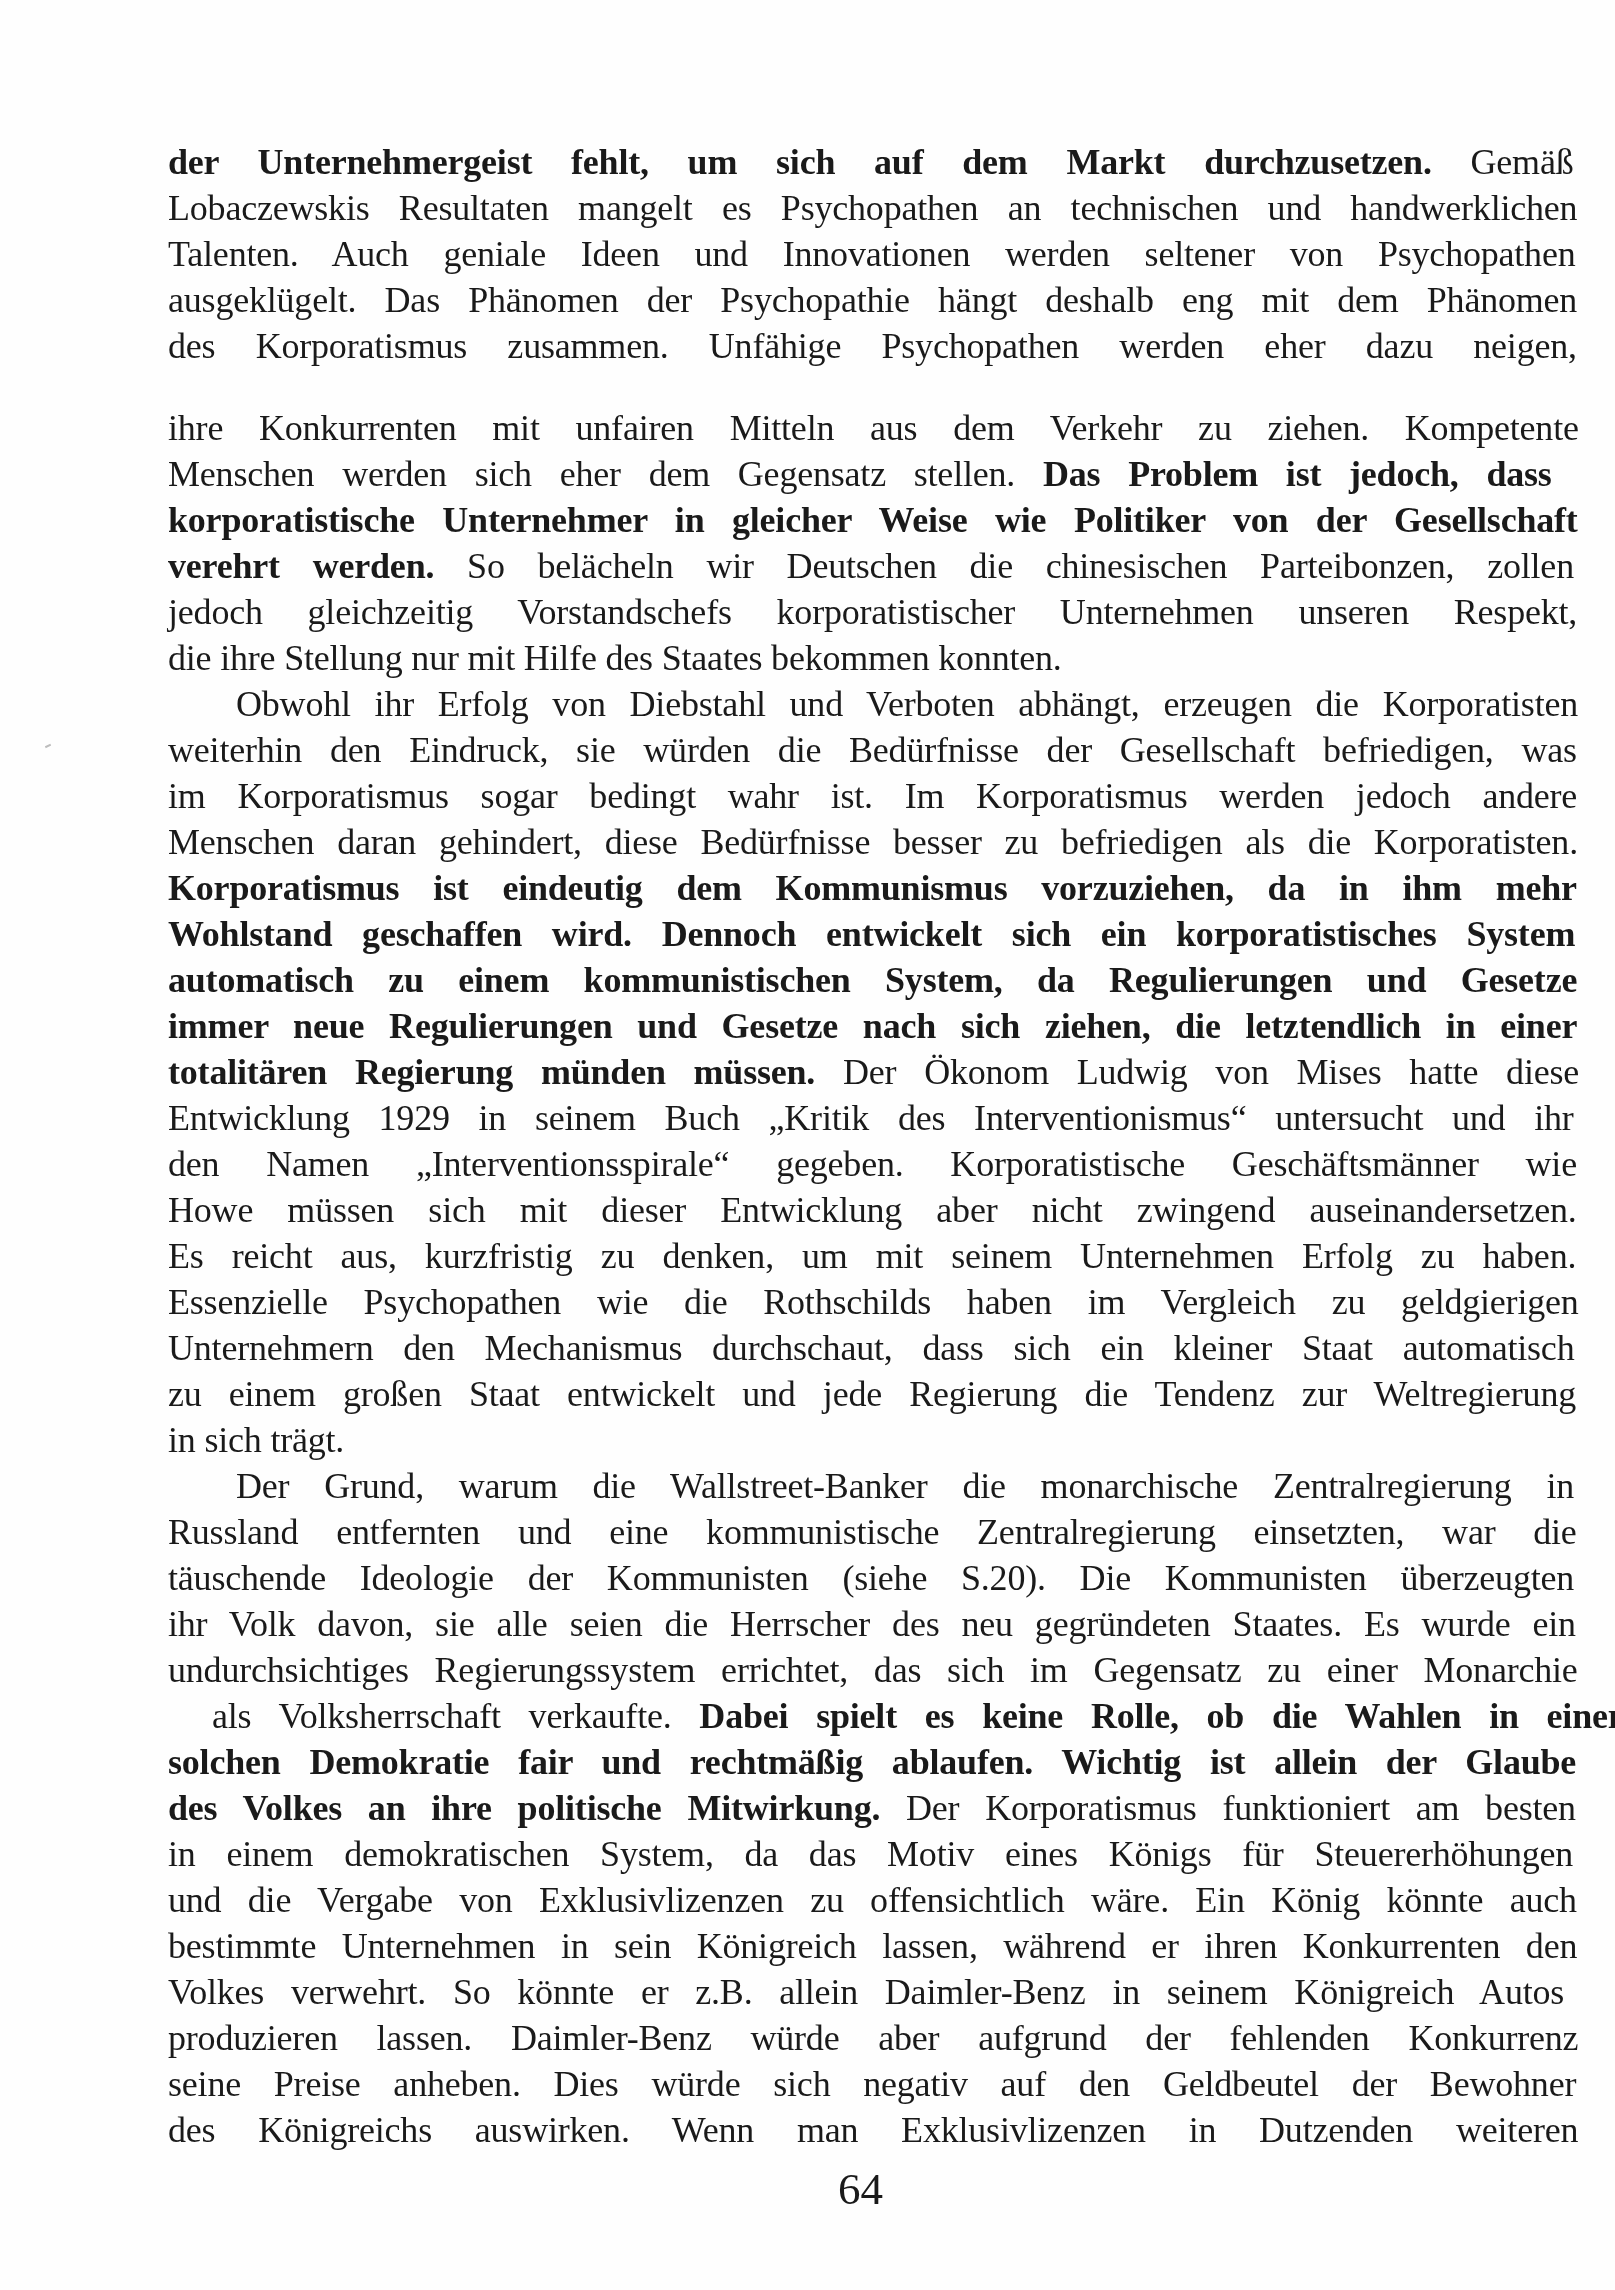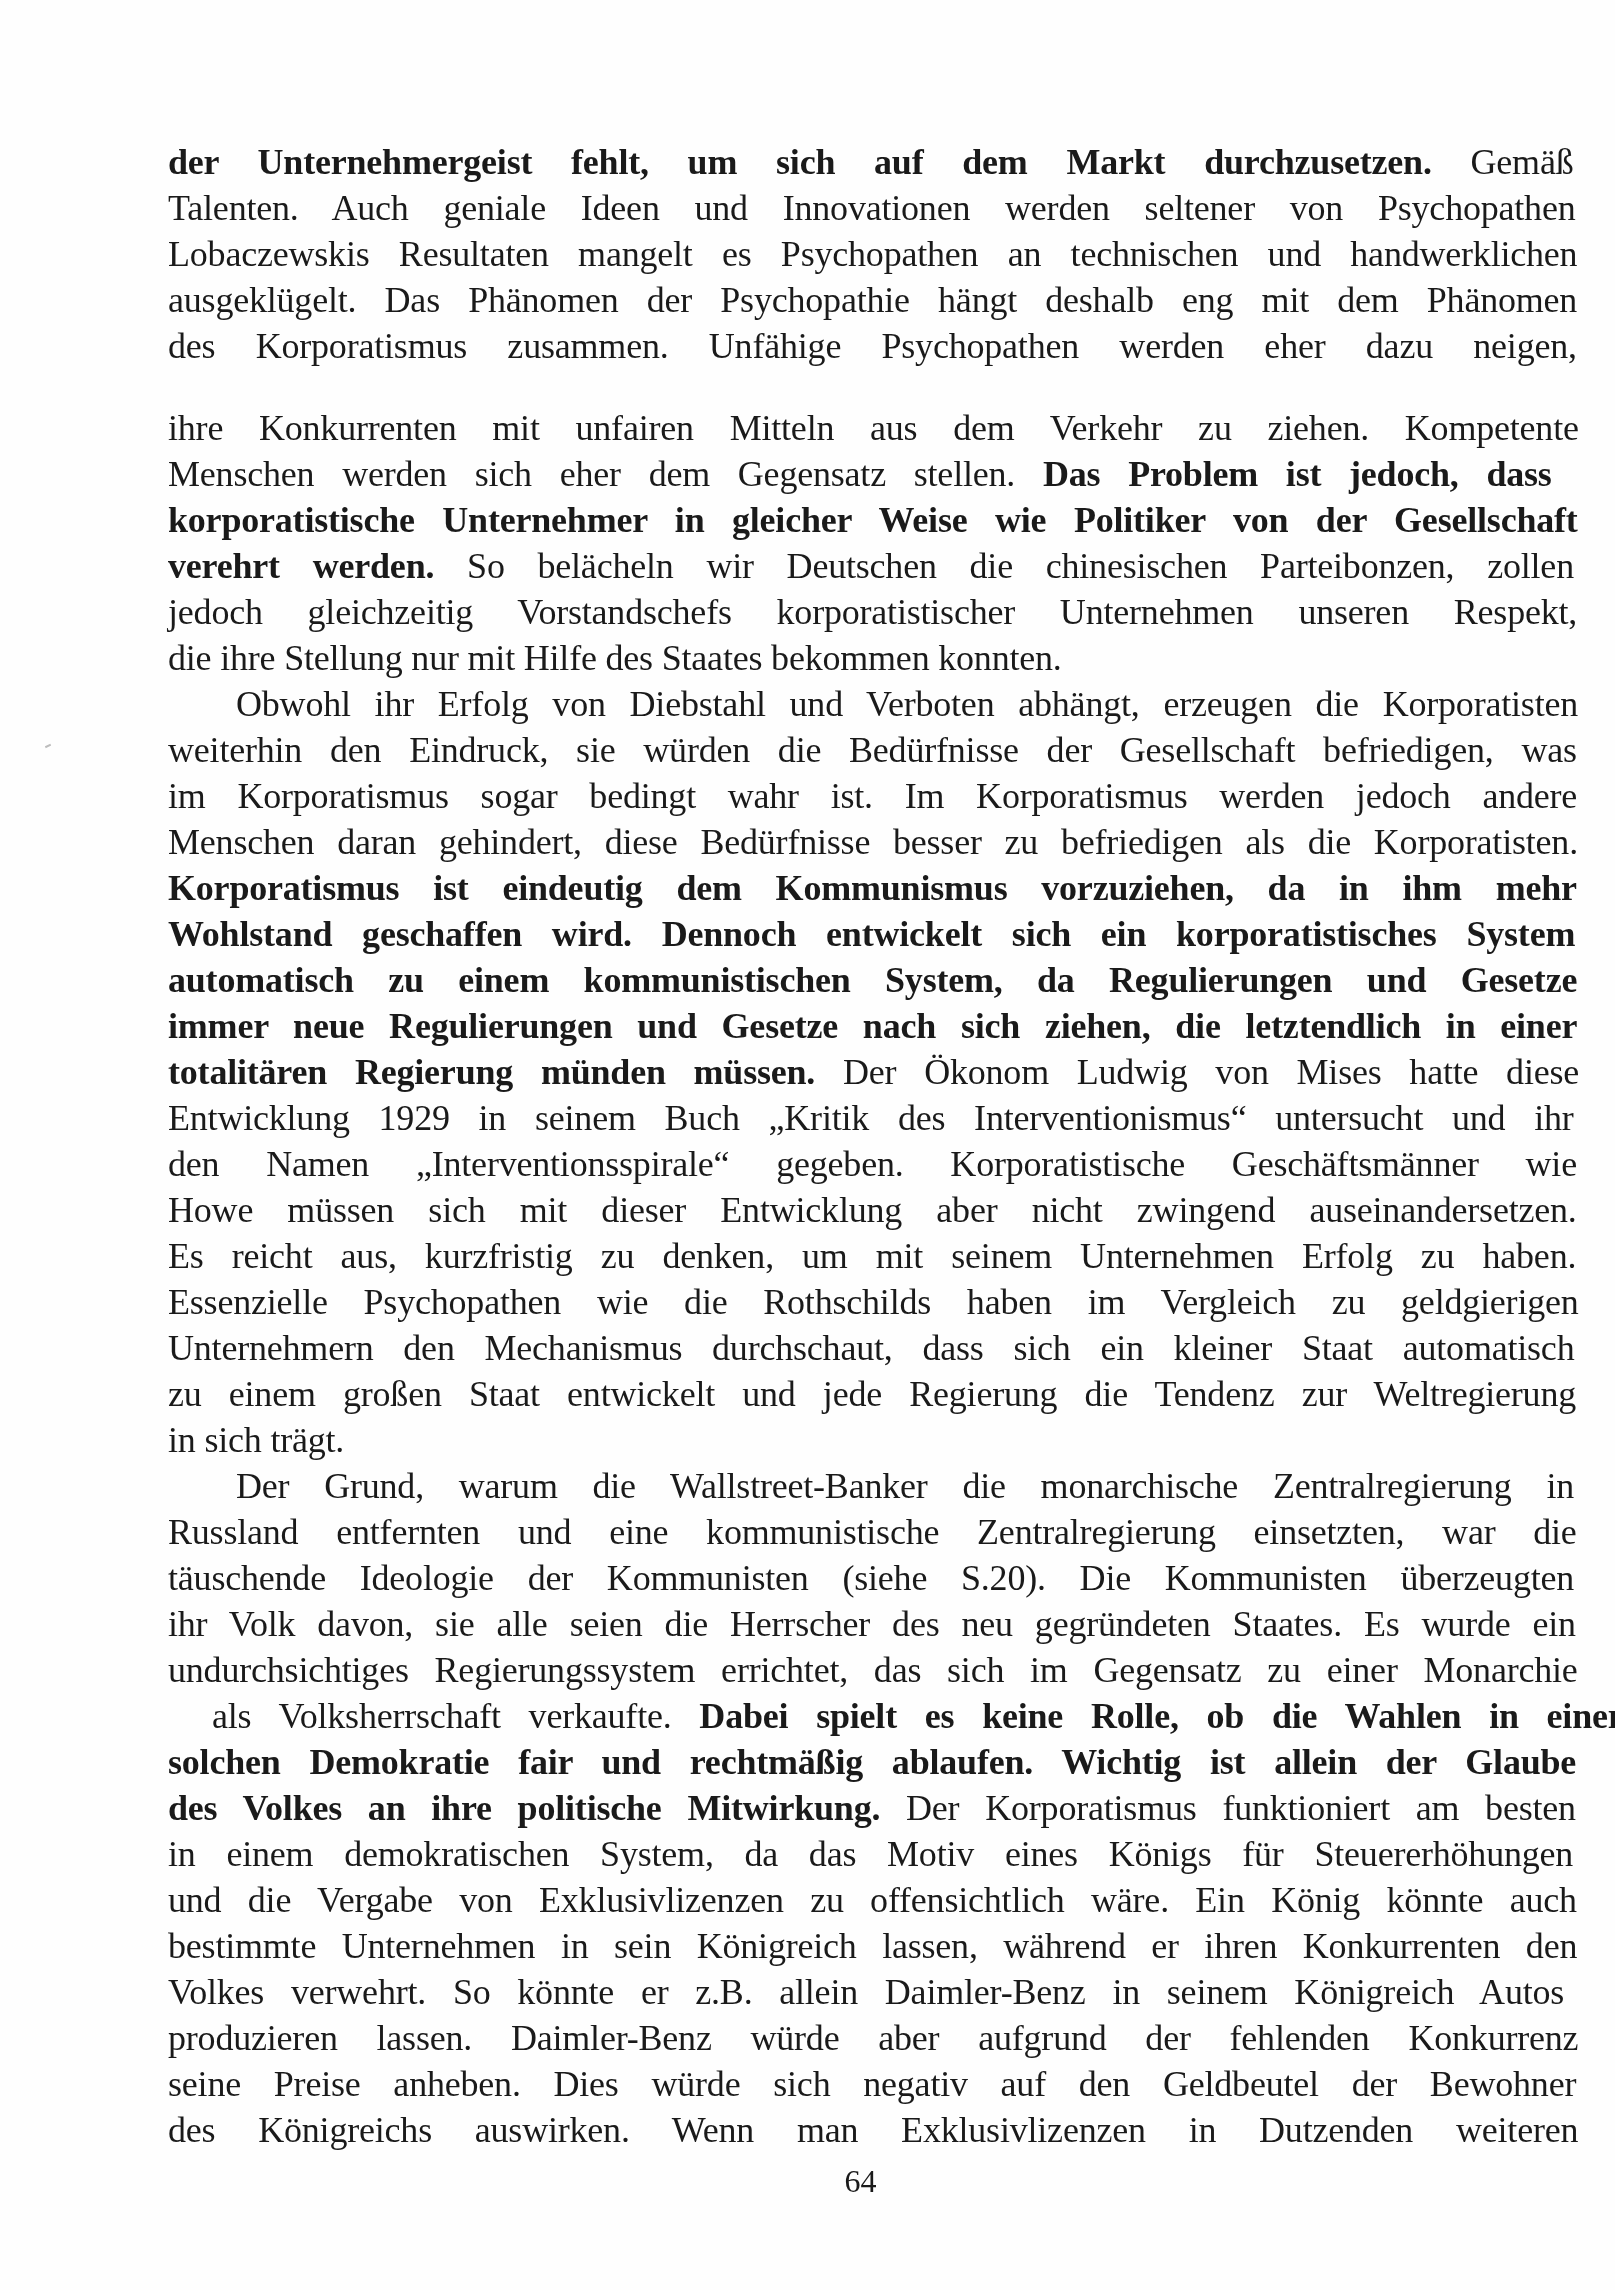--- a/index.html
+++ b/index.html
@@ -17,37 +17,37 @@
     display: block; height: 46px; line-height: 46px;
     white-space: nowrap; text-align: justify; text-align-last: justify;
     word-spacing: 0px; letter-spacing: -0.2px;
   }
   .line.indent { padding-left: 68px; font-family: Liberation Serif, serif; }
   .line.last { text-align-last: left; }
   .line b { font-weight: bold; }
   .page-number {
     position: absolute; left: 0; width: 1615px; top: 2163px; text-align: center;
     font-family: "Liberation Serif", "DejaVu Serif", serif;
-    font-size: 32px; color: #1a1a1a;
+    font-size: 45px; color: #1a1a1a;
     padding-left: 106px; box-sizing: border-box;
   }
   .scan-mark {
     position: absolute; left: 45px; top: 745px; width: 5.8px; height: 1.9px;
     background: #bdbdbd; transform: rotate(-25deg);
   }
 </style>
 </head>
 <body>
 
 <div class="page">
   <div class="text-block" id="text-block">
       <div>
         <span class="line" style="white-space: nowrap; display: block; word-spacing: 30px; text-align-last: left;"><b>der Unternehmergeist fehlt, um sich auf dem Markt durchzusetzen.</b><span> Gemäß</span></span>
+        <span class="line" style="white-space: nowrap; display: block; word-spacing: 20.5px; text-align-last: left;"><span>Lobaczewskis Resultaten mangelt es Psychopathen an technischen und handwerklichen</span></span>
         <span class="line" style="white-space: nowrap; display: block; word-spacing: 26px; text-align-last: left;"><span>Talenten. Auch geniale Ideen und Innovationen werden seltener von Psychopathen</span></span>
-        <span class="line" style="white-space: nowrap; display: block; word-spacing: 20.5px; text-align-last: left;"><span>Lobaczewskis Resultaten mangelt es Psychopathen an technischen und handwerklichen</span></span>
         <span class="line" style="white-space: nowrap; display: block; word-spacing: 19.4px; text-align-last: left;"><span>ausgeklügelt. Das Phänomen der Psychopathie hängt deshalb eng mit dem Phänomen</span></span>
         <span class="line" style="white-space: nowrap; display: block; word-spacing: 31.5px; text-align-last: left;"><span>des Korporatismus zusammen. Unfähige Psychopathen werden eher dazu neigen,</span></span>
         <span class="line" style="white-space: nowrap; display: block; word-spacing: 27px; text-align-last: left; margin-top: 36px;"><span>ihre Konkurrenten mit unfairen Mitteln aus dem Verkehr zu ziehen. Kompetente</span></span>
         <span class="line" style="white-space: nowrap; display: block; word-spacing: 19px; text-align-last: left;"><span>Menschen werden sich eher dem Gegensatz stellen. </span><b>Das Problem ist jedoch, dass</b></span>
         <span class="line" style="white-space: nowrap; display: block; word-spacing: 18.7px; text-align-last: left;"><b>korporatistische Unternehmer in gleicher Weise wie Politiker von der Gesellschaft</b></span>
         <span class="line" style="white-space: nowrap; display: block; word-spacing: 24px; text-align-last: left;"><b>verehrt werden.</b><span> So belächeln wir Deutschen die chinesischen Parteibonzen, zollen</span></span>
         <span class="line" style="white-space: nowrap; display: block; word-spacing: 36px; text-align-last: left;"><span>jedoch gleichzeitig Vorstandschefs korporatistischer Unternehmen unseren Respekt,</span></span>
         <span class="line last" style="white-space: nowrap; display: block;"><span>die ihre Stellung nur mit Hilfe des Staates bekommen konnten.</span></span>
       </div>
       <div>

